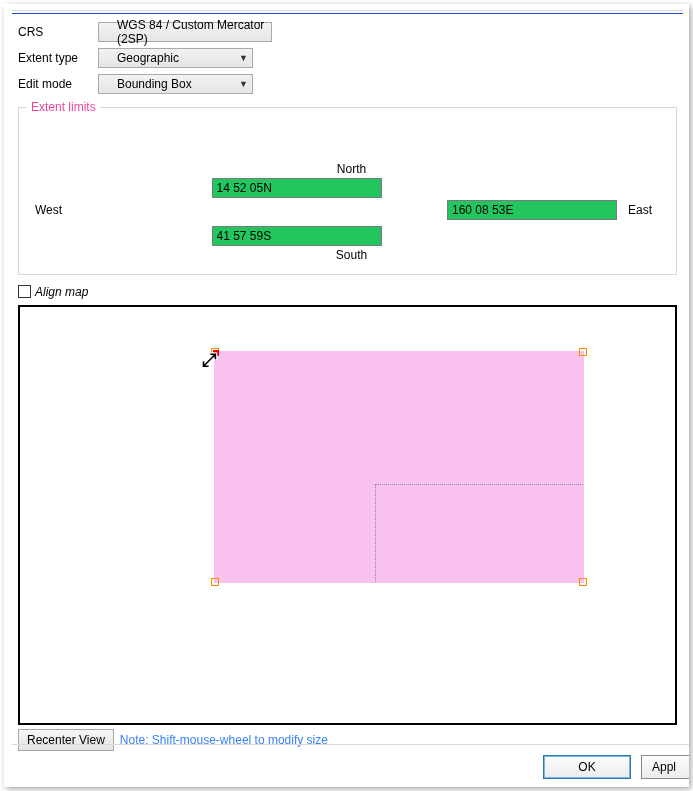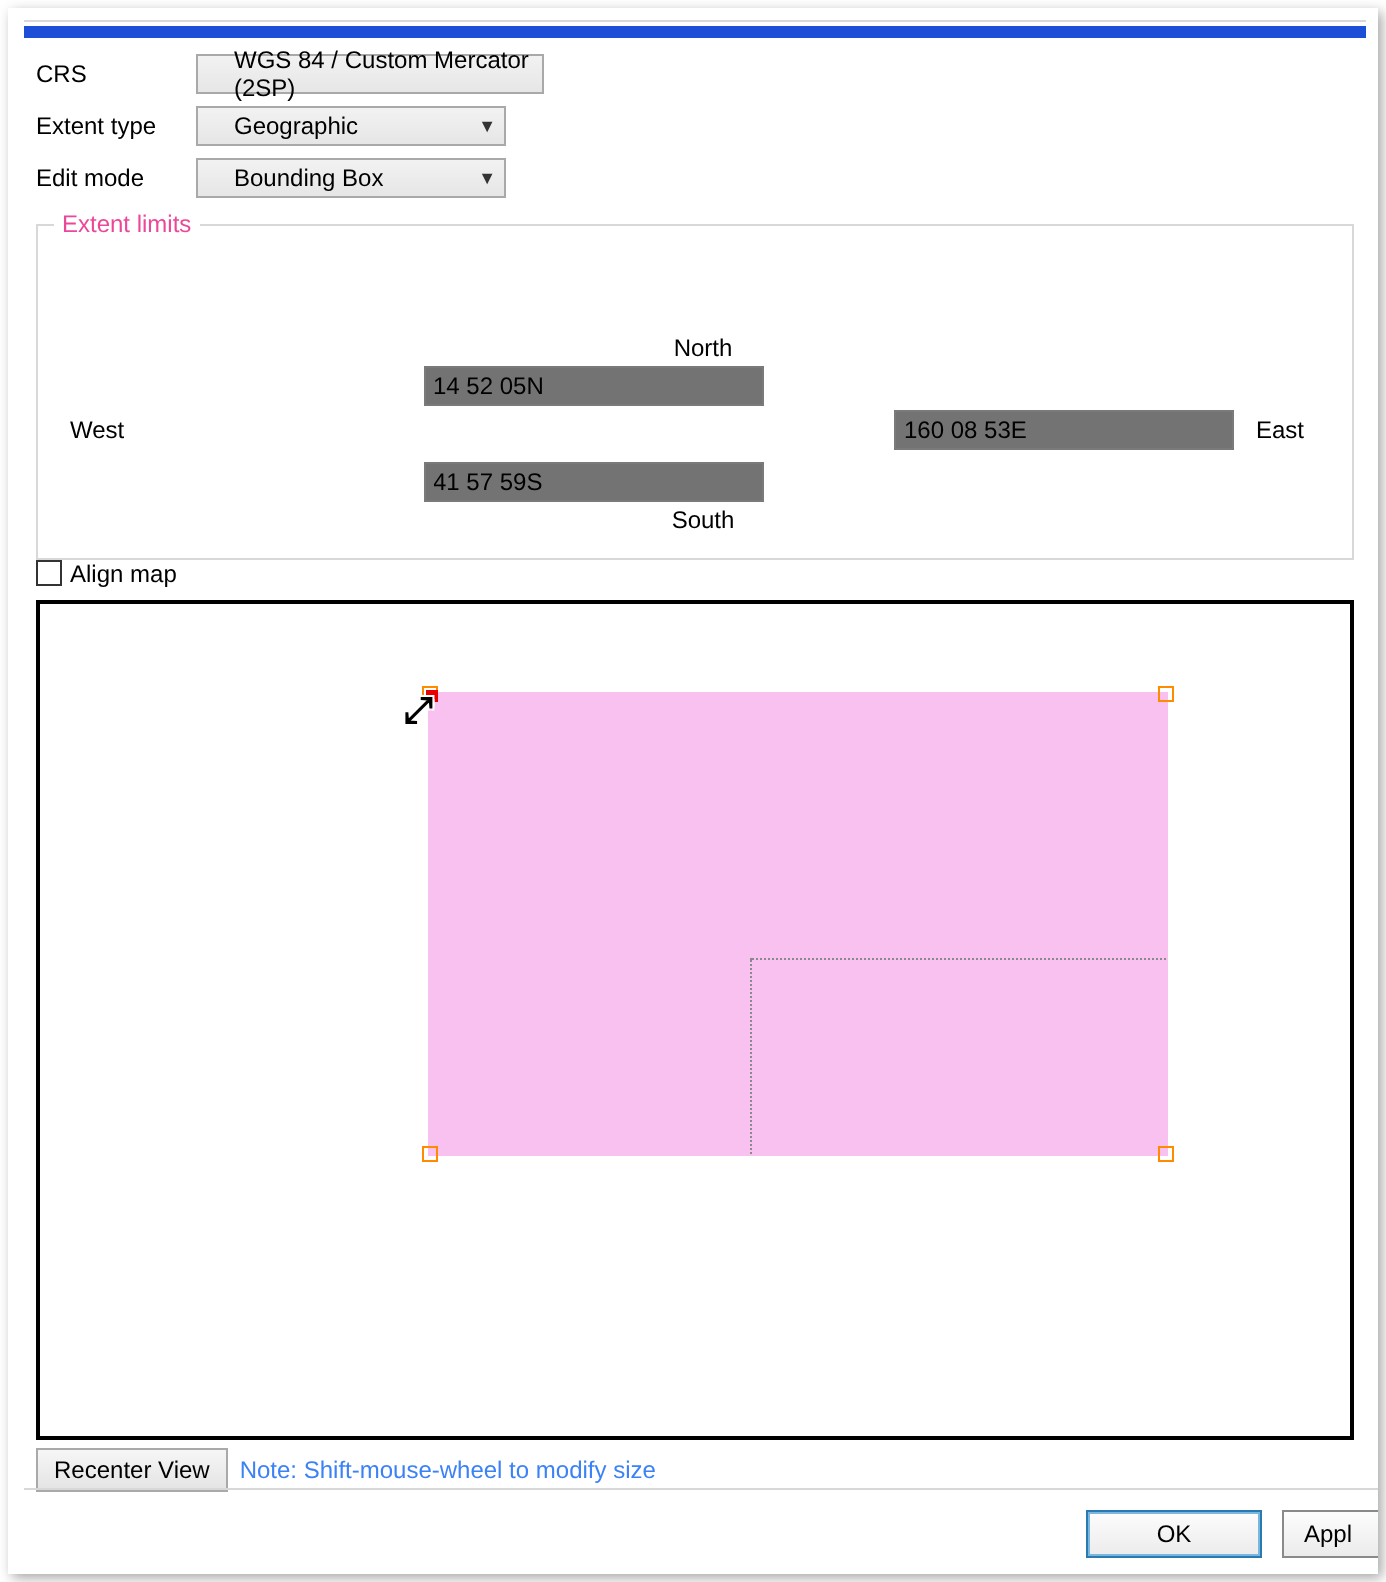--- a/index.html
+++ b/index.html
@@ -21,21 +21,21 @@
     box-shadow: 2px 2px 6px rgba(0,0,0,0.35);
     background: #fff;
   }
   .panel {
     position: absolute;
     left: 8px; right: 6px; top: 6px; bottom: 48px;
     border-top: 1px solid #d8d8d8;
     padding-top: 2px;
   }
   .panel-inner {
-    border-top: 6px solid #1d4ed8;
+    border-top: 1px solid #1d4ed8;
     padding: 8px 6px 6px 6px;
     height: 100%;
   }
   .form-row {
     display: flex;
     align-items: center;
     margin-bottom: 6px;
   }
   .form-label {
     width: 80px;
@@ -78,35 +78,37 @@
     justify-items: start;
     padding-left: 8px;
   }
   .compass .lbl { font-size: 12px; }
   .coord-input {
     border: 1px solid #7a7a7a;
     height: 20px;
     padding: 1px 4px;
     font-size: 12px;
     width: 170px;
-    background: #737373;
+    background: #22c55e;
   }
   .north-lbl { grid-column: 1 / 6; justify-self: center; margin-top: 42px; }
   .north-inp { grid-column: 1 / 6; justify-self: center; margin-left: -110px; }
   .west-lbl  { grid-column: 1; }
   .west-inp  { grid-column: 2; }
   .east-inp  { grid-column: 4; }
   .east-lbl  { grid-column: 5; }
   .south-inp { grid-column: 1 / 6; justify-self: center; margin-left: -110px; margin-top: 4px;}
   .south-lbl { grid-column: 1 / 6; justify-self: center; }
 
   .align-row {
     display: flex;
     align-items: flex-start;
+    margin-top: 10px;
     gap: 4px;
+    font-style: italic;
   }
   .chk {
     width: 13px; height: 13px;
     border: 1px solid #333;
     background: #fff;
     display: inline-block;
   }
 
   .canvas-wrap {
     margin-top: 6px;

